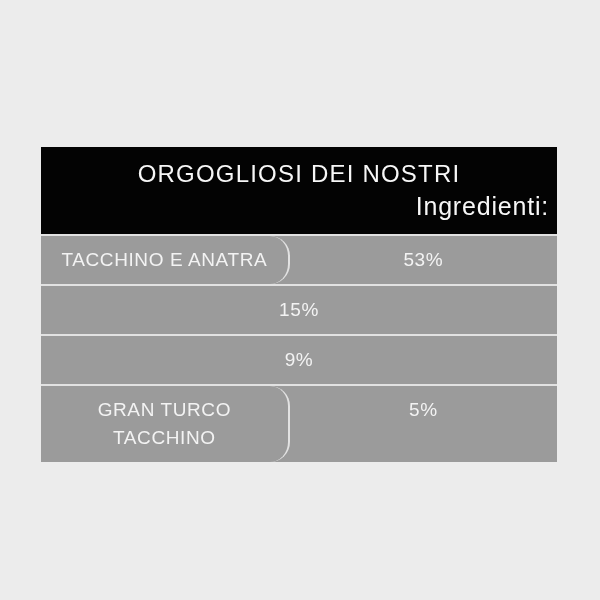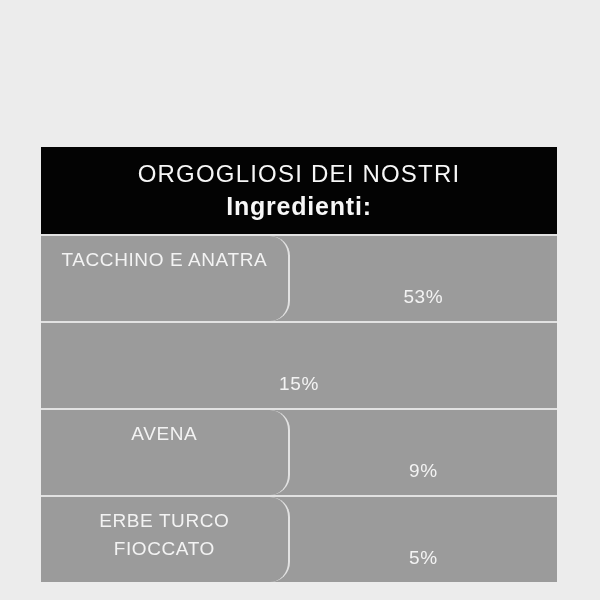--- a/index.html
+++ b/index.html
@@ -30,21 +30,22 @@
   .thead-line1 {
     font-size: 24px;
     line-height: 32px;
     letter-spacing: 1.2px;
     font-weight: 400;
   }
   .thead-line2 {
     font-size: 25px;
     line-height: 32px;
     letter-spacing: 0.8px;
-    font-weight: 700;
+    font-weight: 400;
+    text-align: right;
   }
   .trow {
     display: flex;
     align-items: stretch;
     background: #9b9b9b;
     border-top: 2px solid #e2e2e2;
   }
   .cell {
     color: #f3f3f3;
     font-size: 19px;
@@ -53,21 +54,20 @@
     text-align: center;
     padding: 10px 12px;
     border-radius: 20px;
   }
   .cell.ing {
     width: 48.2%;
     border-right: 2px solid #e2e2e2;
   }
   .cell.pct {
     flex: 1;
-    margin-top: 37px;
   }
 </style>
 </head>
 <body>
 
 <div class="stage">
   <div class="ptable">
 
     <div class="thead">
       <div class="thead-line1">ORGOGLIOSI DEI NOSTRI</div>
@@ -77,23 +77,22 @@
     <div class="trow">
       <div class="cell ing">TACCHINO E ANATRA</div>
       <div class="cell pct">53%</div>
     </div>
 
     <div class="trow">
       <div class="cell pct">15%</div>
     </div>
 
     <div class="trow">
-      <div class="cell ing">AVENA</div>
       <div class="cell pct">9%</div>
     </div>
 
     <div class="trow">
-      <div class="cell ing">ERBE TURCO FIOCCATO</div>
+      <div class="cell ing">GRAN TURCO TACCHINO</div>
       <div class="cell pct">5%</div>
     </div>
 
   </div>
 </div>
 
 </body></html>

